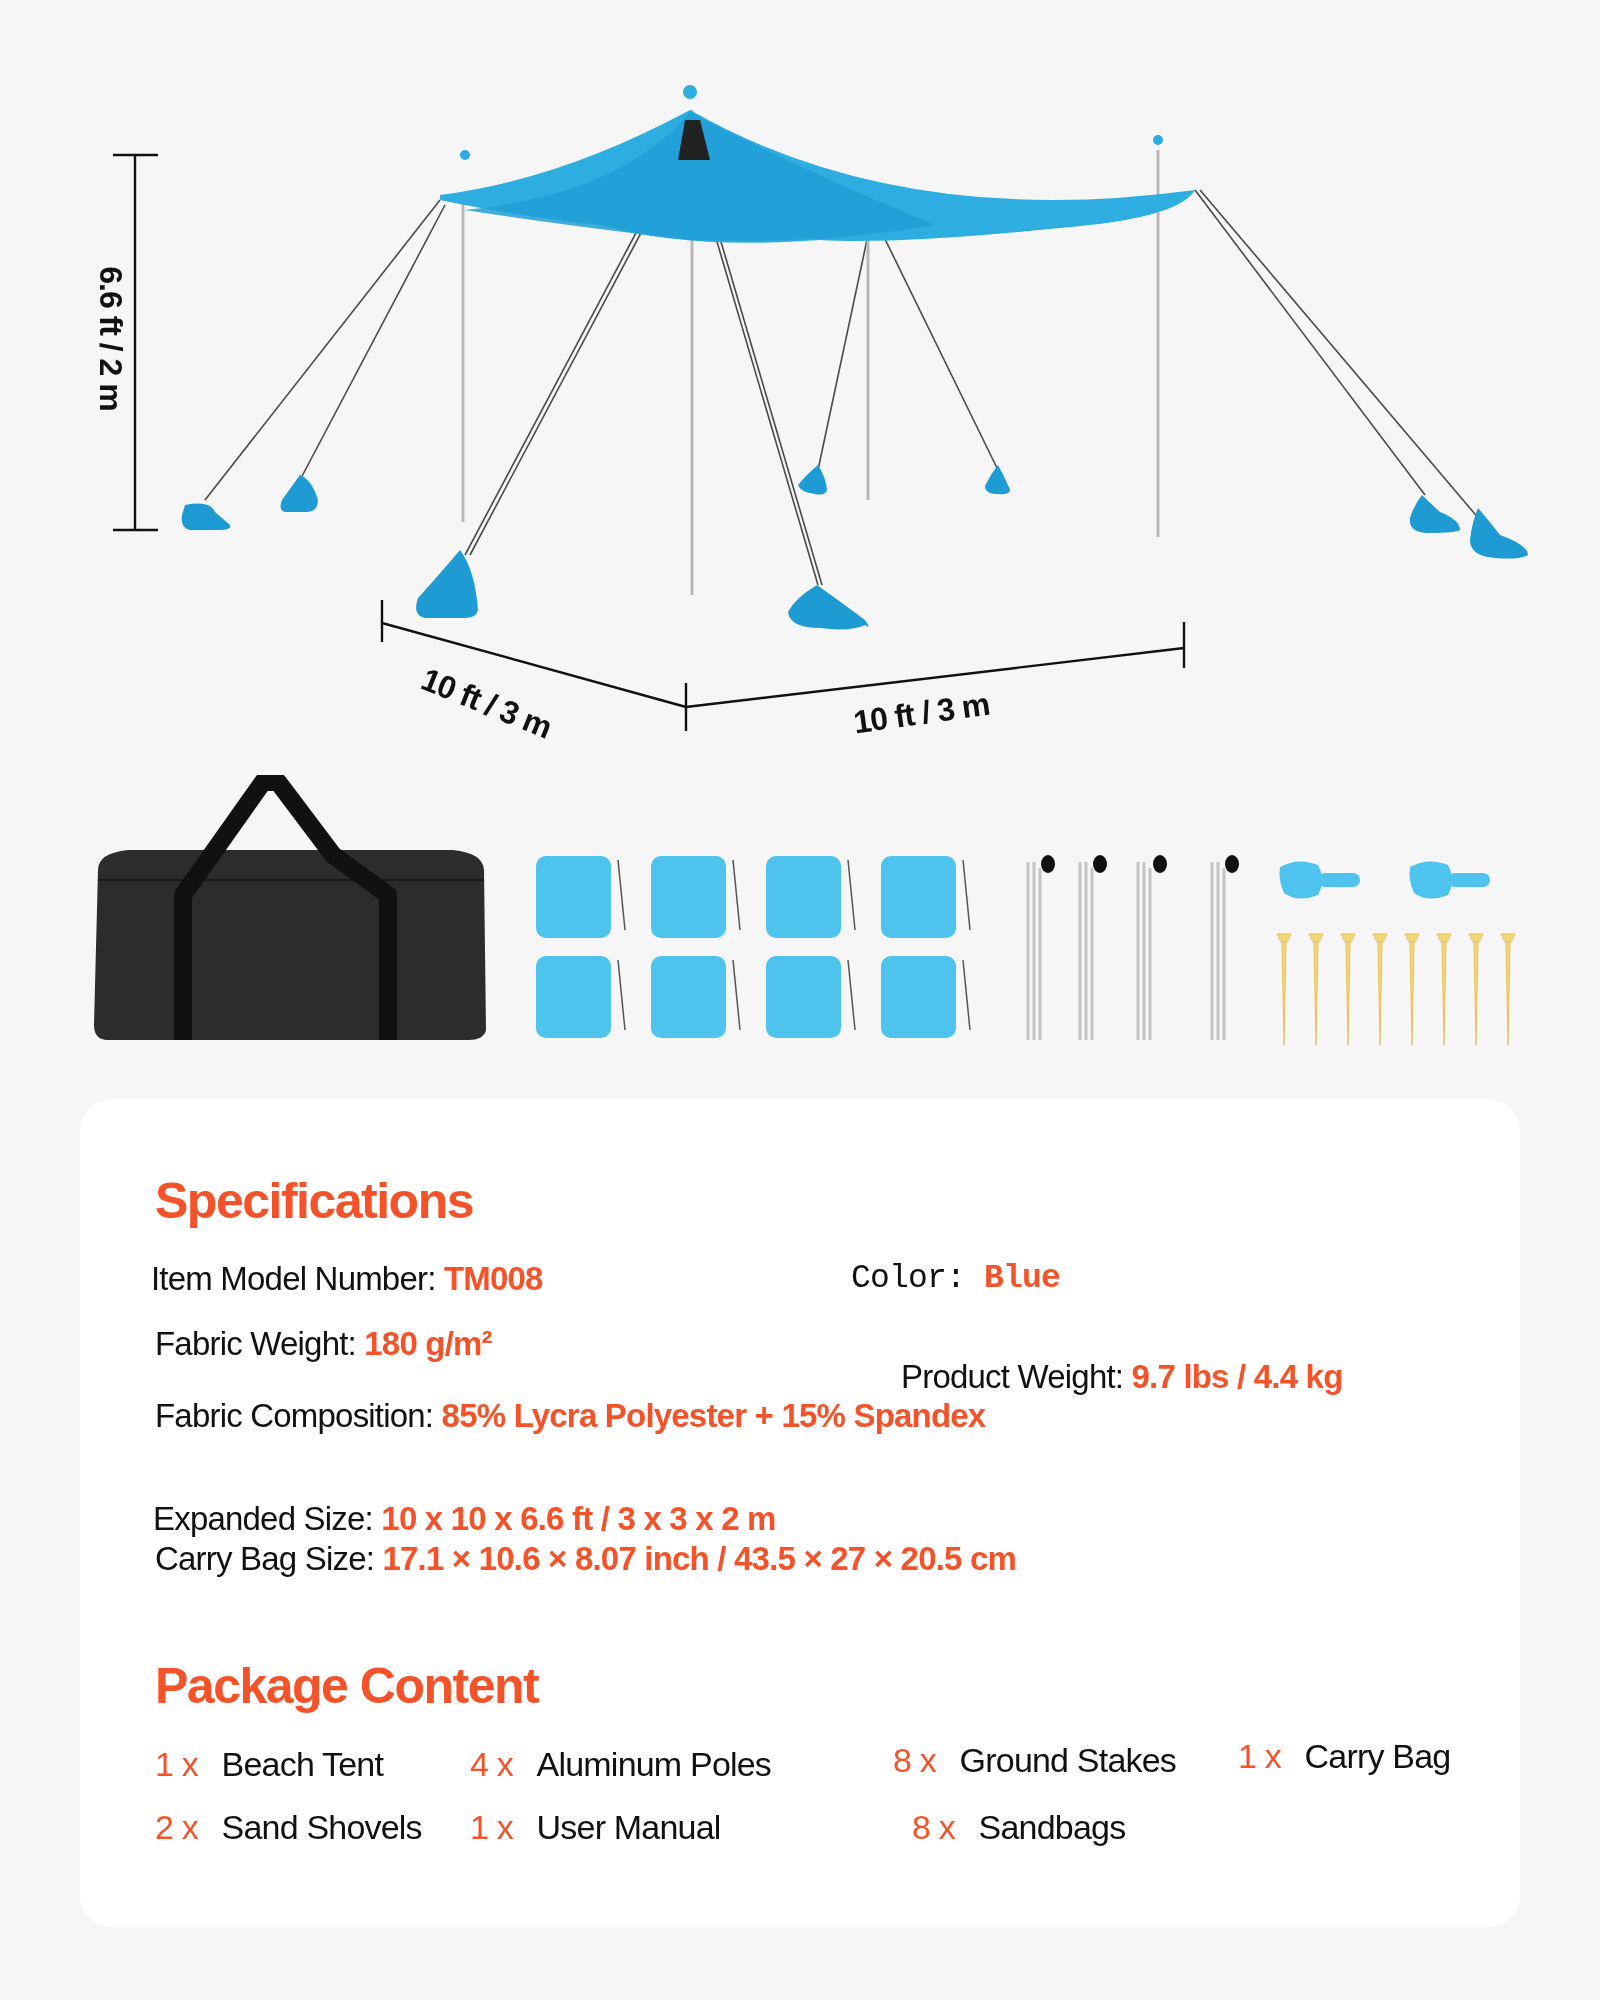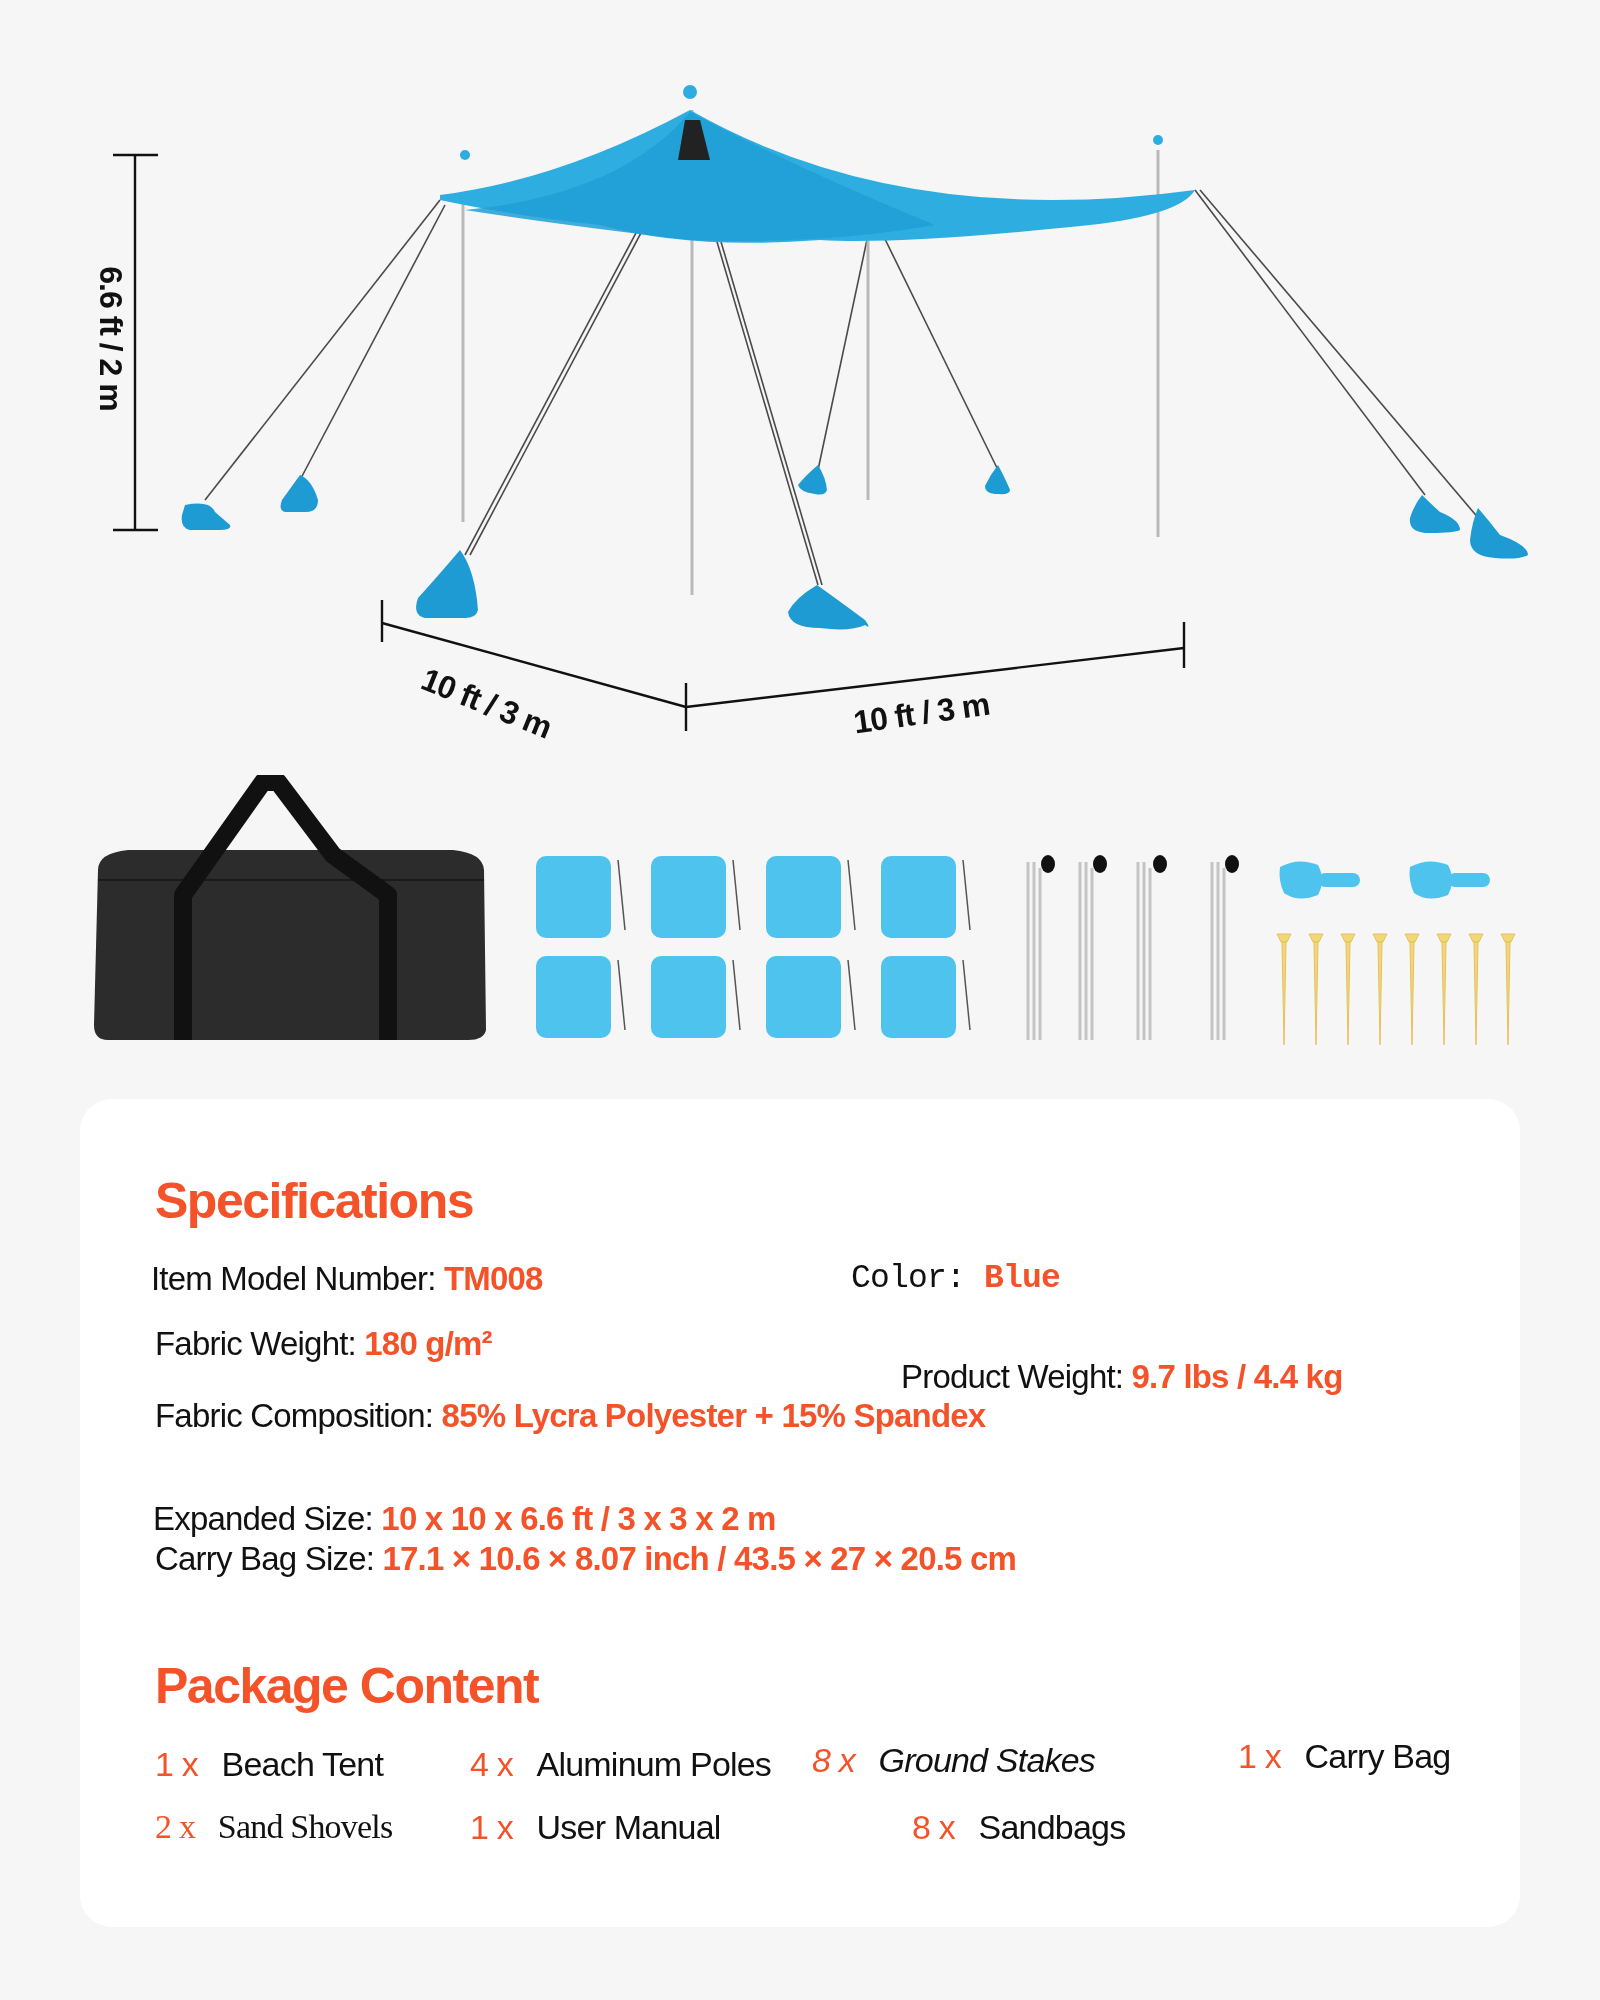--- a/index.html
+++ b/index.html
@@ -223,27 +223,27 @@
 </div>
 
 <div class="heading" style="left:155px;top:1657px;">Package Content</div>
 
 <div class="pkg" style="left:155px;top:1745px;">
   <span class="qty">1 x </span><span class="name">Beach Tent</span>
 </div>
 <div class="pkg" style="left:470px;top:1745px;">
   <span class="qty">4 x </span><span class="name">Aluminum Poles</span>
 </div>
-<div class="pkg" style="left:812px;top:1741px;font-style:italic;">
+<div class="pkg" style="left:893px;top:1741px;">
   <span class="qty">8 x </span><span class="name">Ground Stakes</span>
 </div>
 <div class="pkg" style="left:1238px;top:1737px;">
   <span class="qty">1 x </span><span class="name">Carry Bag</span>
 </div>
-<div class="pkg" style="left:155px;top:1808px;font-family:Liberation Serif, serif;">
+<div class="pkg" style="left:155px;top:1808px;">
   <span class="qty">2 x </span><span class="name">Sand Shovels</span>
 </div>
 <div class="pkg" style="left:470px;top:1808px;">
   <span class="qty">1 x </span><span class="name">User Manual</span>
 </div>
 <div class="pkg" style="left:912px;top:1808px;">
   <span class="qty">8 x </span><span class="name">Sandbags</span>
 </div>
 
 </body></html>

